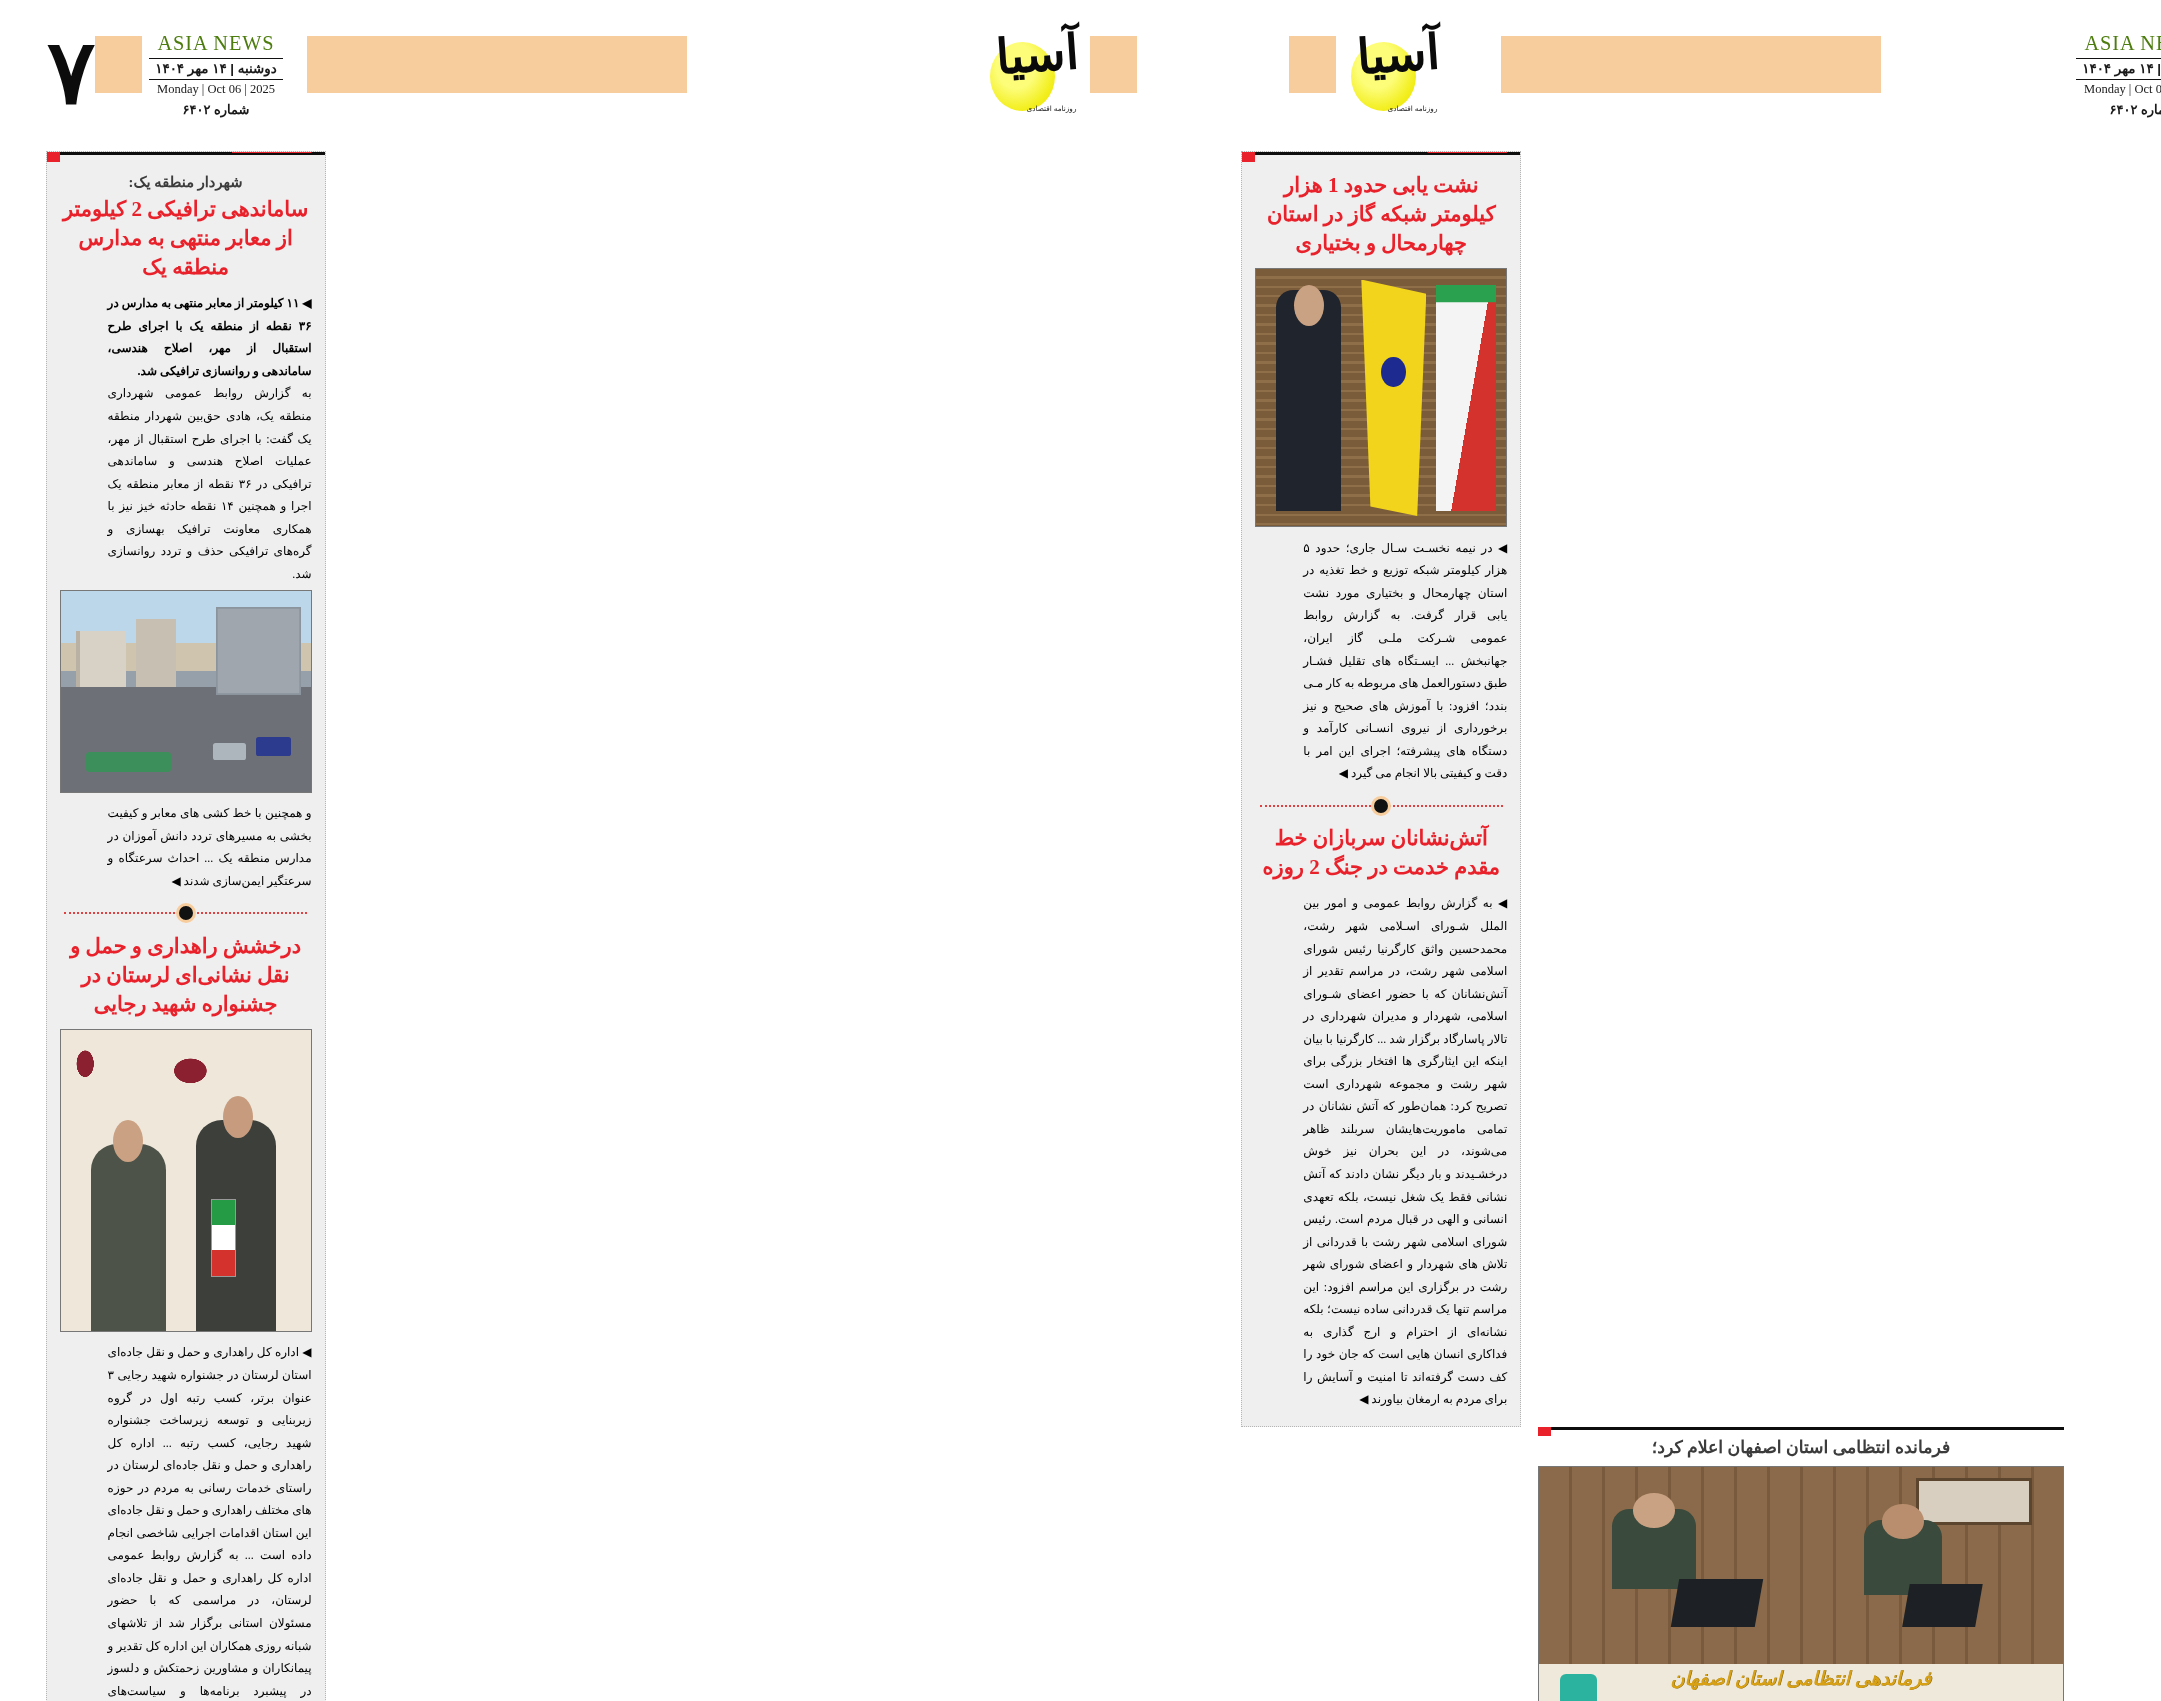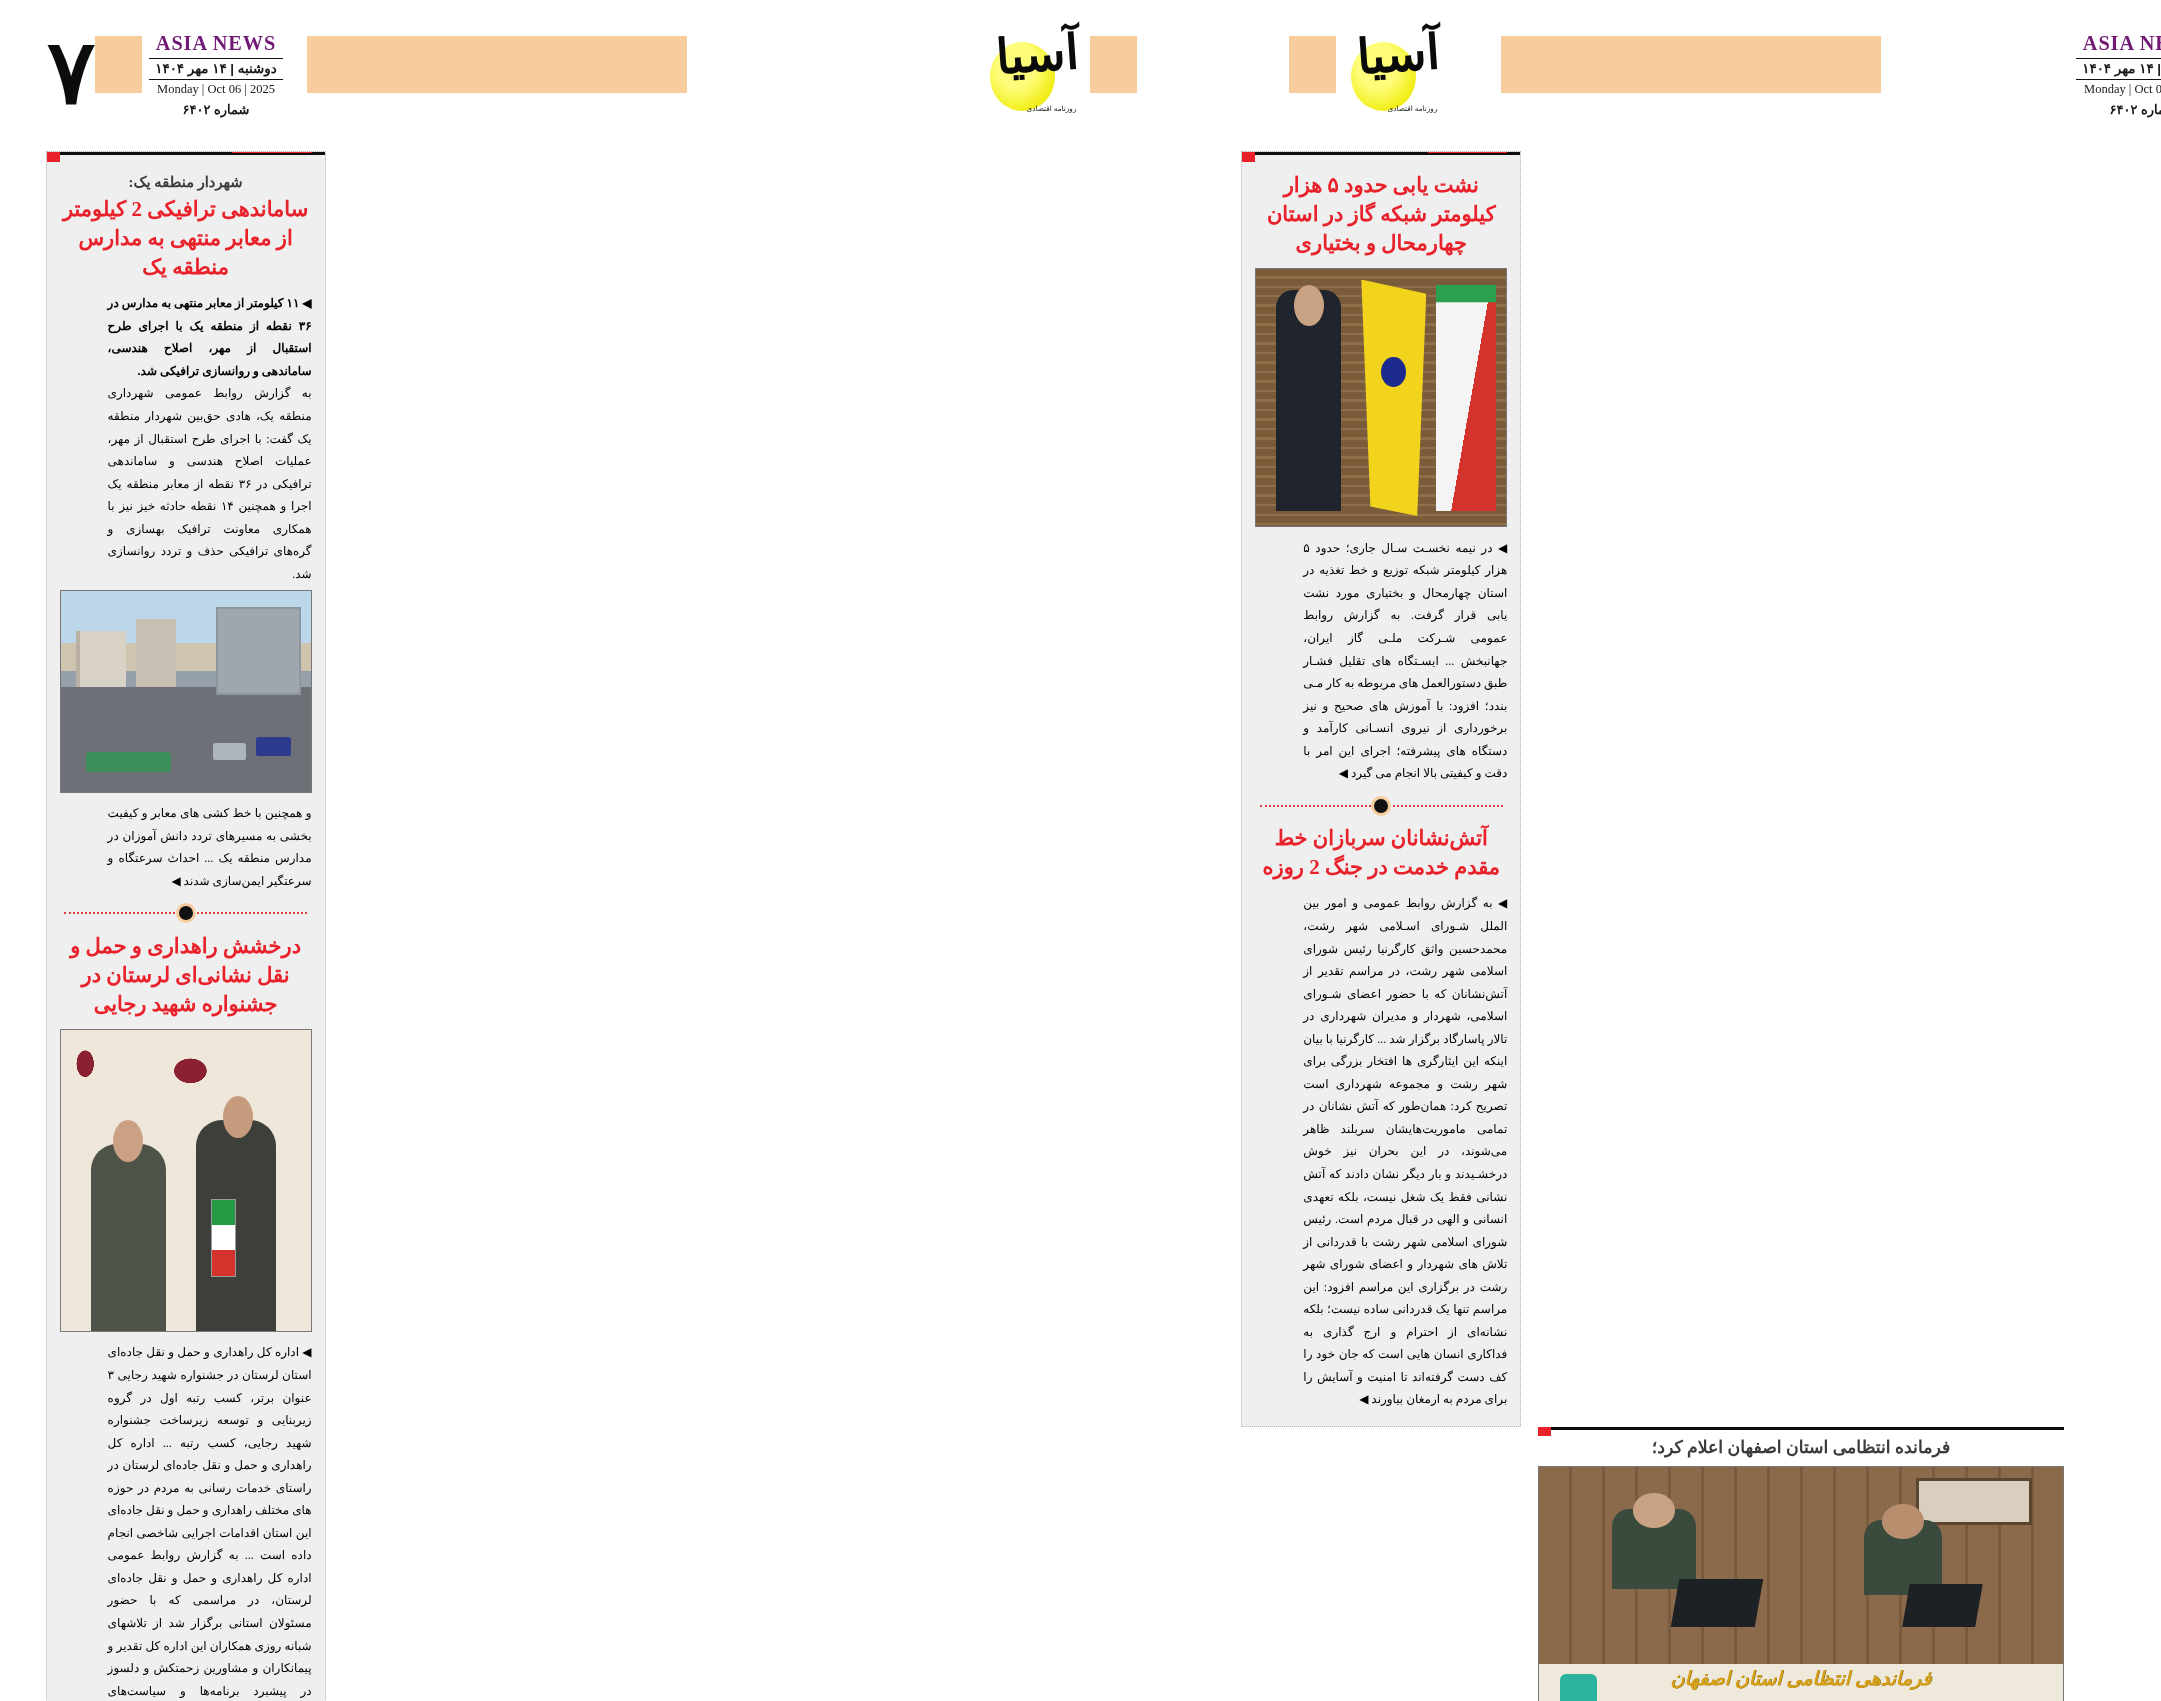--- a/index.html
+++ b/index.html
@@ -9,21 +9,21 @@
   .page { position:absolute; top:32px; width:1146px; height:1643px; }
   .p7 { left:43px; } .p6 { left:1237px; }
 
   
   .hdr { position:absolute; top:0; left:0; right:0; height:119px; }
   .pageno { position:absolute; top:-4.3px; font-size:89px; font-weight:bold; color:#0c0c0c; line-height:1; }
   .p7 .pageno { left:4.3px; }
   .peach { position:absolute; top:3.5px; height:57px; background:#F8CD9E; }
   .dateblock { position:absolute; top:0; width:134px; text-align:center; }
   .p7 .dateblock { left:106px; } .p6 .dateblock { right:173px; }
-  .brand { font-family:"Liberation Serif", serif; color:#701a75; font-size:20.3px; letter-spacing:0.9px; font-weight:bold; }
+  .brand { font-family:"Liberation Serif", serif; color:#4d7c0f; font-size:20.3px; letter-spacing:0.9px; font-weight:normal; }
   .rule { border-top:1.7px solid #111; margin:2.6px 0; }
   .date-fa { font-size:13.4px; font-weight:bold; direction:rtl; }
   .date-en { font-family:"Liberation Serif", serif; font-size:12.5px; }
   .issue { font-size:13px; font-weight:bold; direction:rtl; margin-top:4.3px; }
   .logo { position:absolute; top:-2.6px; width:93px; height:86px; }
   .p7 .logo { right:110px; } .p6 .logo { left:110px; }
   .logo-oval { position:absolute; left:3.5px; top:13px; width:65px; height:69px; background:radial-gradient(ellipse at 40% 35%, #fdfd7a 0 35%, #f2ee1c 70%, #e8e000 100%); border-radius:50%; }
   .logo-fa { position:absolute; right:0; top:1.7px; font-size:48px; font-weight:bold; color:#0a0a0a; transform:rotate(-4deg); line-height:1; }
   .logo-sub { position:absolute; right:2.6px; bottom:2.6px; font-size:7.3px; color:#222; direction:rtl; }
 
@@ -166,21 +166,21 @@
 
     <div class="zone gbox z-left zwrap">
       <div class="topline"></div>
       <div class="redsq"></div>
       <div class="badge">
         <span class="hatch"></span>
         <span class="badge-label fa">اخبــار</span>
       </div>
 
       <article>
-        <h2 class="hl red hl-box fa">نشت یابی حدود ۵ هزار کیلومتر شبکه گاز در استان چهارمحال و بختیاری</h2>
+        <h2 class="hl red hl-box fa">نشت یابی حدود 1 هزار کیلومتر شبکه گاز در استان چهارمحال و بختیاری</h2>
         <div class="ph" style="height:259px;background:repeating-linear-gradient(#7a5b3a 0 7px, #8f6f4a 7px 9.5px);">
           <i style="left:8%;top:8%;width:26%;height:86%;background:#20242c;border-radius:17.3px 17.3px 0 0;"></i>
           <i style="left:15%;top:6%;width:12%;height:16%;background:#c9a183;border-radius:50%;"></i>
           <i style="left:42%;top:4%;width:26%;height:92%;background:#f2d41c;clip-path:polygon(0 0,100% 6%,86% 100%,14% 96%);"></i>
           <i style="left:50%;top:34%;width:10%;height:12%;background:#1d2a8f;border-radius:50%;"></i>
           <i style="right:4%;top:6%;width:24%;height:88%;background:linear-gradient(100deg,#f4f4f4 0 55%, #d4322c 55%);box-shadow:inset 0 17.3px 0 #2aa14e;"></i>
         </div>
         <p class="body fa">◀ در نیمه نخسـت سـال جاری؛ حدود ۵ هزار کیلومتر شبکه توزیع و خط تغذیه در استان چهارمحال و بختیاری مورد نشت یابی قرار گرفت. به گزارش روابط عمومی شـرکت ملـی گاز ایران، جهانبخش ... ایسـتگاه های تقلیل فشـار طبق دستورالعمل های مربوطه به کار مـی بندد؛ افزود: با آموزش های صحیح و نیز برخورداری از نیروی انسـانی کارآمد و دستگاه های پیشرفته؛ اجرای این امر با دقت و کیفیتی بالا انجام می گیرد ◀</p>
       </article>
 

